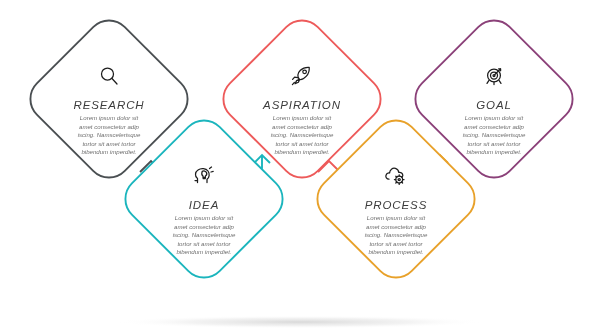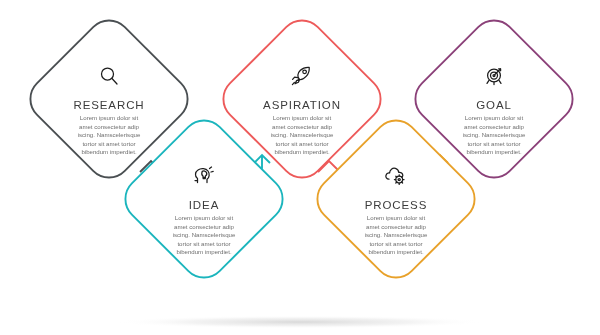--- a/index.html
+++ b/index.html
@@ -11,20 +11,21 @@
     height: 335px;
     background: #ffffff;
     font-family: "Liberation Sans", sans-serif;
     overflow: hidden;
   }
   #canvas {
     position: relative;
     width: 528px;
     height: 335px;
     background: #ffffff;
+    font-style: italic;
   }
   #infographic-svg {
     position: absolute;
     left: 0;
     top: 0;
     width: 600px;
     height: 335px;
   }
   .step-title {
     font-family: "Liberation Sans", sans-serif;

